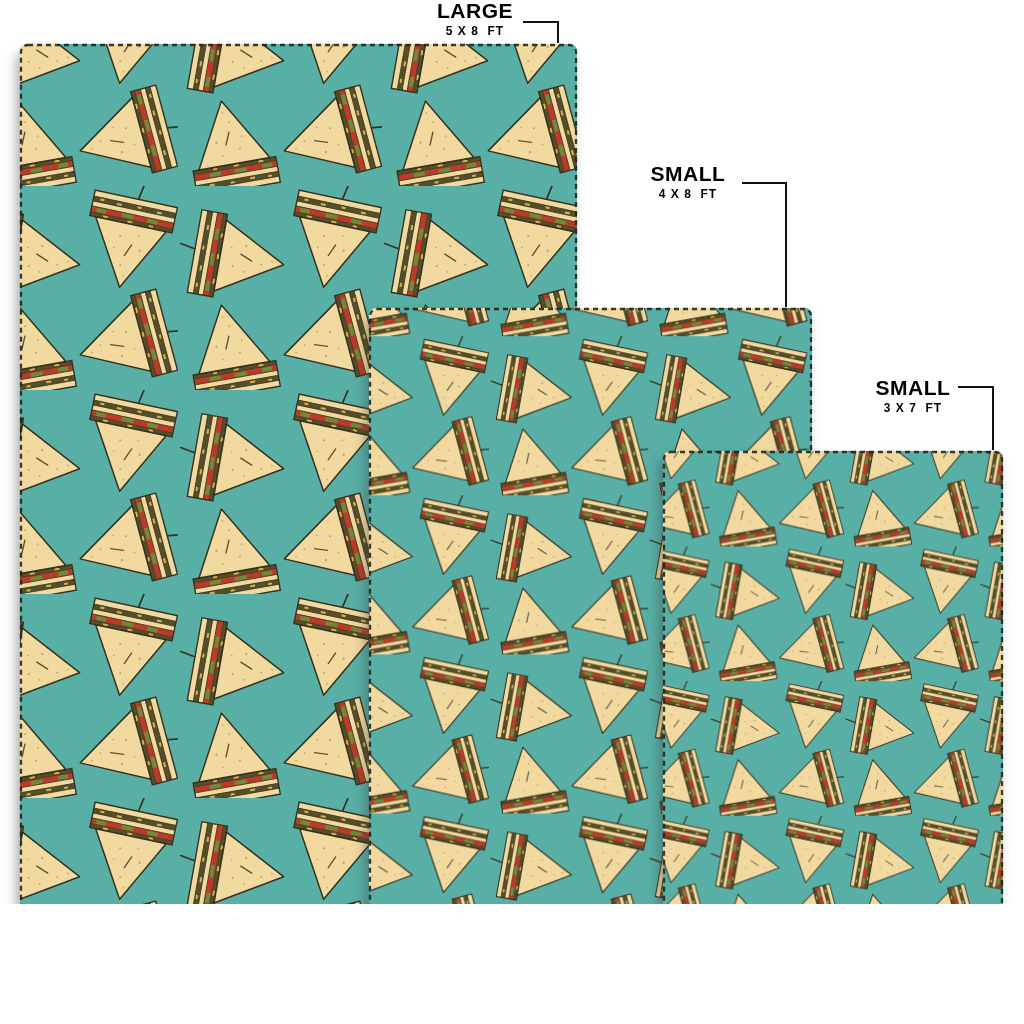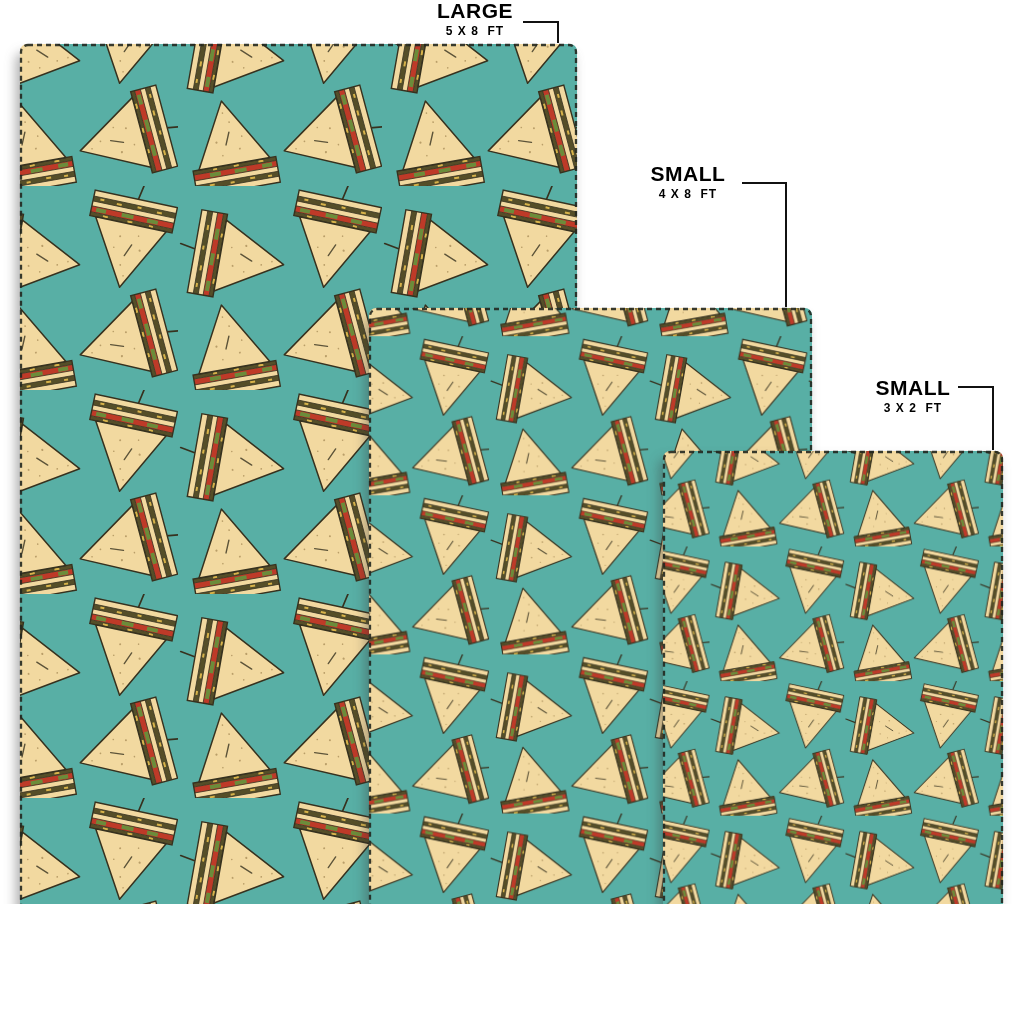--- a/index.html
+++ b/index.html
@@ -115,16 +115,16 @@
   <div class="size-label" id="label-large">
     <div class="name">LARGE</div>
     <div class="dims">5 X 8  FT</div>
   </div>
   <div class="size-label" id="label-medium">
     <div class="name">SMALL</div>
     <div class="dims">4 X 8  FT</div>
   </div>
   <div class="size-label" id="label-small">
     <div class="name">SMALL</div>
-    <div class="dims">3 X 2  FT</div>
+    <div class="dims">3 X 7  FT</div>
   </div>
 
 </div>
 
 </body></html>

